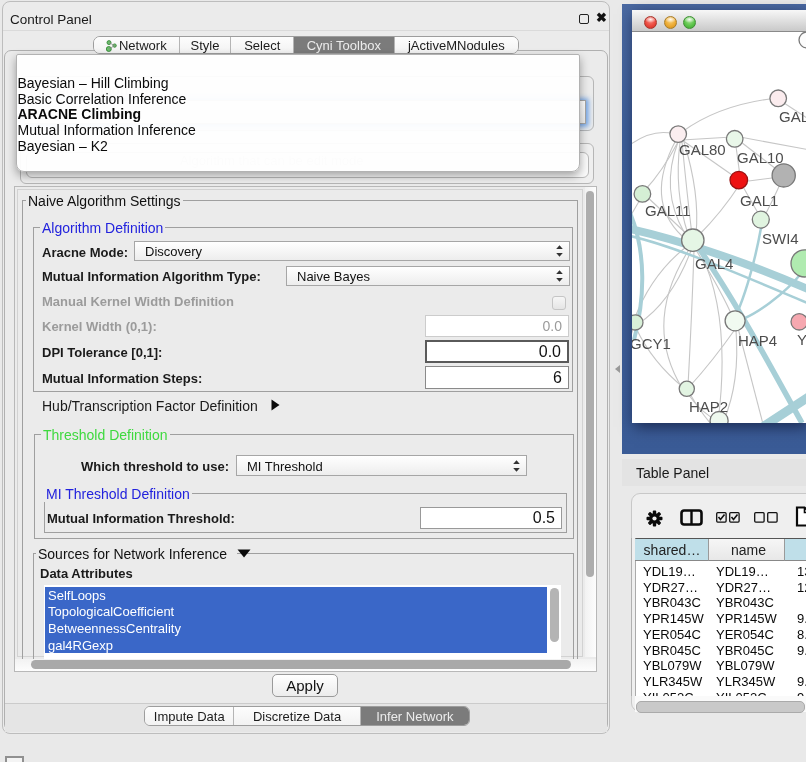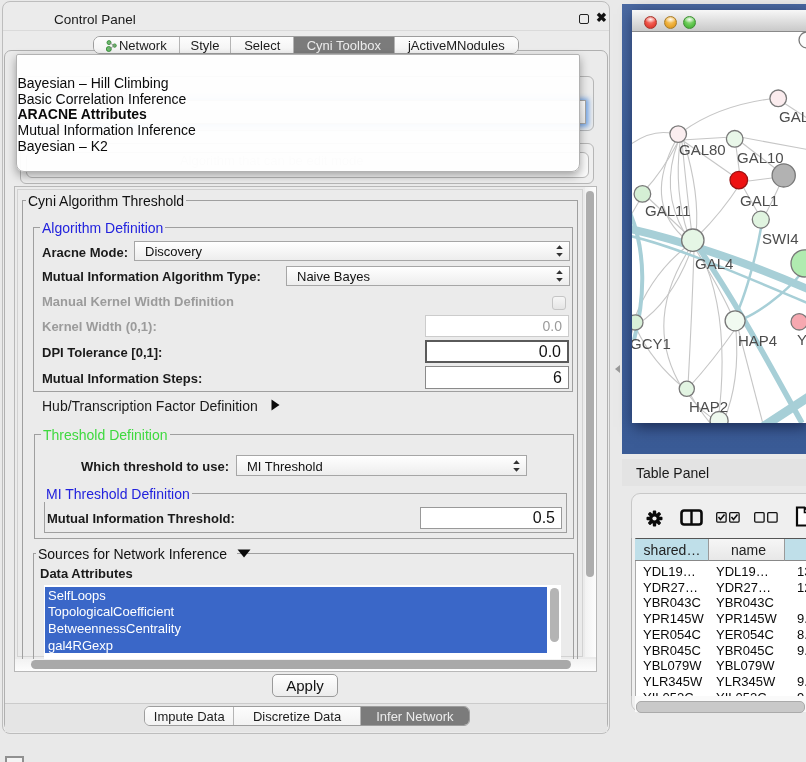--- a/index.html
+++ b/index.html
@@ -1,20 +1,20 @@
 <!DOCTYPE html>
 <html><head>
 <meta charset="utf-8">
 <style>
   html,body{margin:0;padding:0;}
   body{width:806px;height:762px;background:#e9e9e9;font-family:"Liberation Sans",sans-serif;overflow:hidden;position:relative;}
   .abs{position:absolute;}
   
   #leftwin{left:2px;top:1px;width:608px;height:733px;background:#ebebeb;border:1px solid #bdbdbd;border-radius:8px;box-sizing:border-box;}
-  #cptitle{left:10px;top:12px;font-size:13.5px;color:#1a1a1a;margin-left:44px;}
+  #cptitle{left:10px;top:12px;font-size:13.5px;color:#1a1a1a;}
   #floatbtn{left:579px;top:14px;width:8px;height:8px;border:1.6px solid #222;border-radius:2px;}
   #closebtn{left:596px;top:10px;font-size:13px;font-weight:bold;color:#111;}
   #tabpanel{left:4px;top:50px;width:604px;height:681px;border:1px solid #b0b0b0;border-radius:7px;box-sizing:border-box;background:#ebebeb;}
   
   .tabstrip{display:flex;border:1px solid #9d9d9d;border-radius:7px;overflow:hidden;background:#fbfbfb;box-sizing:border-box;}
   #toptabs{left:93px;top:36px;height:18px;width:426px;}
   .tab{font-size:13px;line-height:17px;color:#1c1c1c;text-align:center;background:linear-gradient(#fdfdfd,#f2f2f2);border-right:1px solid #b5b5b5;box-sizing:border-box;white-space:nowrap;}
   .tab:last-child{border-right:none;}
   .tab.sel{background:#7b7b7b;color:#ececec;}
   
@@ -60,21 +60,21 @@
 <div class="abs uv" style="left:20px;top:76px;width:574px;height:55px;background:#ebebeb;"></div>
 <div class="abs" style="left:30px;top:83px;font-size:13px;font-weight:bold;color:#b9b9b9;">Inference Algorithm</div>
 <div class="abs combo" style="left:24px;top:100px;width:562px;height:24px;box-shadow:0 0 5px 2.5px rgba(90,150,230,0.85);"></div>
 <div class="abs uv" style="left:20px;top:143px;width:574px;height:41px;background:#efefef;"></div>
 <div class="abs" style="left:26px;top:152px;width:561px;height:24px;border:1px solid #b9b9b9;border-radius:6px;background:#fafafa;"></div>
 <div class="abs" style="left:180px;top:153px;font-size:13px;color:#c9c9c9;">Algorithm that can be edit mode</div>
 <div class="abs" id="scrollpane"></div>
 <div class="abs" style="left:17px;top:189px;width:566px;height:468px;border:1px solid #d2d2d2;box-sizing:border-box;"></div>
 
 <div class="grp" style="left:22px;top:200px;width:556px;height:466px;">
-  <span class="gt" style="color:#111;">Cyni Algorithm Threshold</span>
+  <span class="gt" style="color:#111;">Naive Algorithm Settings</span>
 </div>
 
 <div class="grp" style="left:33px;top:227px;width:540px;height:165px;">
   <span class="gt" style="color:#2222dd;left:6px;">Algorithm Definition</span>
 </div>
 <div class="lbl" style="left:42px;top:245px;">Aracne Mode:</div>
 <div class="combo" style="left:134px;top:241px;width:436px;height:20px;">
     <span class="ct">Discovery</span>
     <svg width="9" height="13" viewBox="0 0 9 13">
       <path d="M1.2,4.6 L4.5,0.8 L7.8,4.6 Z M1.2,8.4 L4.5,12.2 L7.8,8.4 Z" fill="#333"></path>
@@ -142,21 +142,21 @@
 gal4RGexp</div>
 <div class="abs" style="left:550px;top:588px;width:9px;height:54px;background:#b4b4b4;border-radius:4.5px;"></div>
 
 <div class="abs" style="left:585px;top:187px;width:11px;height:470px;background:linear-gradient(90deg,#f2f2f2,#fdfdfd);"></div>
 <div class="abs" style="left:586px;top:191px;width:8px;height:386px;background:#adadad;border-radius:4px;"></div>
 <div class="abs" style="left:15px;top:659px;width:581px;height:12px;background:linear-gradient(#f2f2f2,#fdfdfd);"></div>
 <div class="abs" style="left:31px;top:660px;width:540px;height:9px;background:#a9a9a9;border-radius:4.5px;"></div>
 <div class="abs" id="popup">
   <div class="pitem" style="top:20px;">Bayesian – Hill Climbing</div>
   <div class="pitem" style="top:36px;">Basic Correlation Inference</div>
-  <div class="pitem" style="top:51px;font-weight:bold;">ARACNE Attributes</div>
+  <div class="pitem" style="top:51px;font-weight:bold;">ARACNE Climbing</div>
   <div class="pitem" style="top:67px;">Mutual Information Inference</div>
   <div class="pitem" style="top:83px;">Bayesian – K2</div>
 </div>
 
 <div class="abs" style="left:272px;top:674px;width:66px;height:23px;border:1px solid #9a9a9a;border-radius:5px;background:linear-gradient(#ffffff,#ececec);box-sizing:border-box;text-align:center;font-size:15px;line-height:21px;color:#111;">Apply</div>
 
 <div class="abs" style="left:5px;top:703px;width:602px;height:28px;background:#e5e5e5;border-top:1px solid #cbcbcb;"></div>
 <div class="abs tabstrip" style="left:144px;top:706px;height:20px;width:326px;border-radius:6px;">
   <div class="tab" style="width:90px;line-height:19px;">Impute Data</div>
   <div class="tab" style="width:127px;line-height:19px;">Discretize Data</div>

